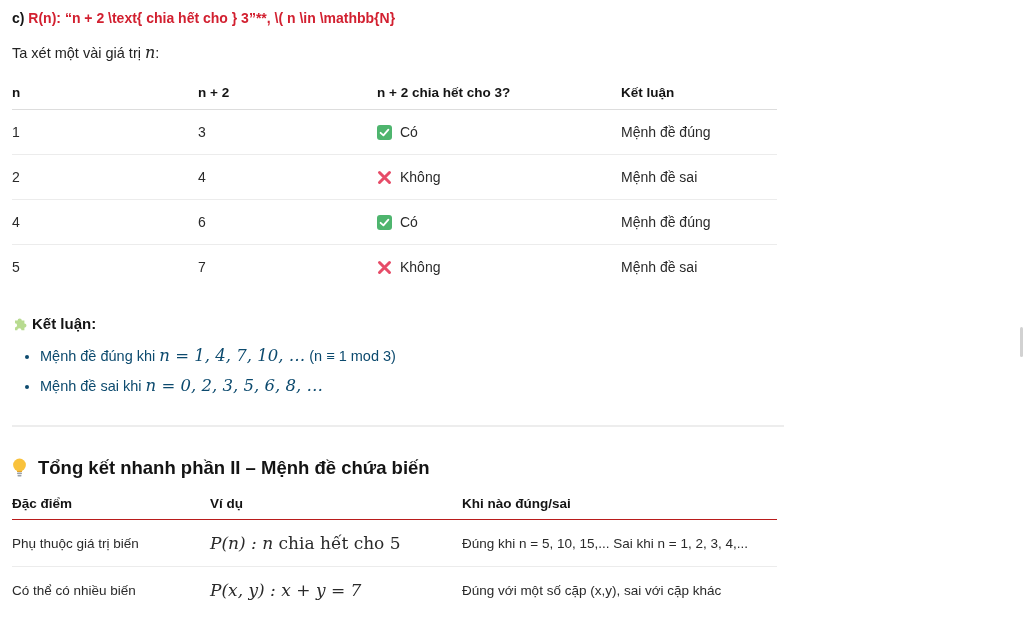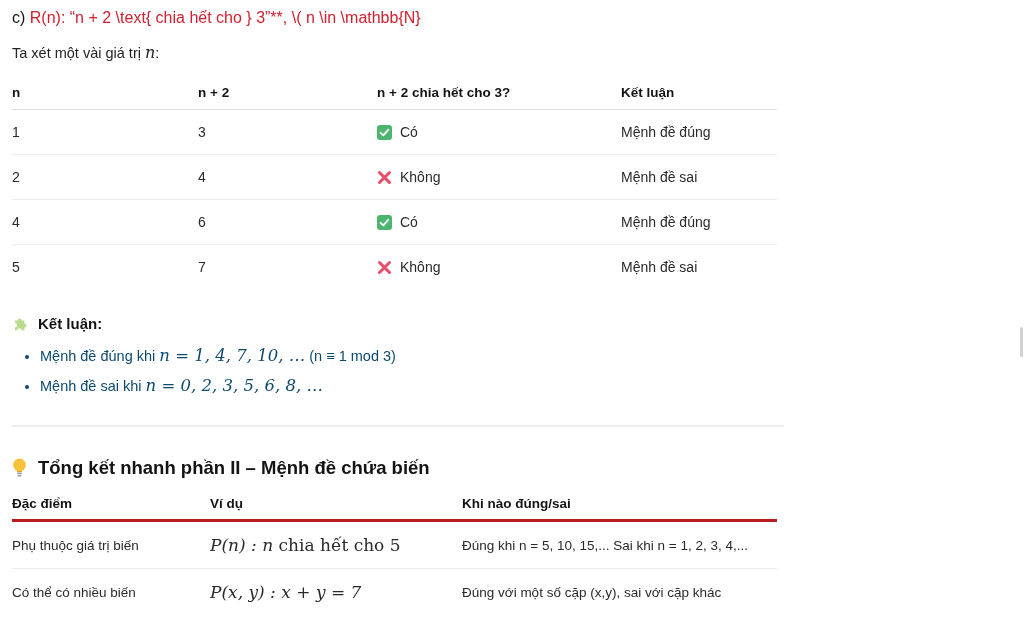--- a/index.html
+++ b/index.html
@@ -1,46 +1,46 @@
 <!DOCTYPE html>
 <html><head>
 <meta charset="utf-8">
 <style>
   * { box-sizing: border-box; }
   html, body { margin:0; padding:0; background:#ffffff; width:1024px; height:643px; overflow:hidden; }
   body { font-family:"Liberation Sans","DejaVu Sans",sans-serif; color:#1f1f1f; }
   .content { padding:6px 0 0 12px; width:790px; }
 
-  .h1 { font-size:16px; font-weight:normal; color:#141414; margin:2px 0 14px; line-height:20px; }
+  .h1 { font-size:14px; font-weight:bold; color:#141414; margin:2px 0 14px; line-height:20px; }
   .h1 .red { color:#d22030; }
 
   .intro { font-size:14.5px; margin:15px 0 18px; color:#242424; }
   .math { font-family:"DejaVu Serif","Liberation Serif",serif; font-style:italic; }
   .mathtext { font-family:"DejaVu Serif","Liberation Serif",serif; font-style:normal; }
   .intro .math { font-size:16px; }
 
   table { border-collapse:collapse; table-layout:fixed; }
   .t1 { width:765px; margin-top:12px; }
   .t1 th { text-align:left; font-size:13.5px; padding:5px 0 9px; border-bottom:1px solid #dddddd; color:#141414; }
   .t1 td { font-size:14px; padding:14px 0; color:#2a2a2a; }
   .t1 tr:not(:last-child) td { border-bottom:1px solid #ececec; }
 
   .badge { display:inline-block; vertical-align:-3px; margin-right:8px; line-height:0; }
 
-  .sec-head { font-size:15px; font-weight:bold; margin-top:26px; display:flex; gap:9px; color:#141414; }
+  .sec-head { font-size:15px; font-weight:bold; margin-top:26px; display:flex; gap:3px; color:#141414; }
   ul.bullets { margin:14px 0 0; padding-left:28px; }
   ul.bullets li { font-size:14.5px; margin-bottom:10px; color:#0c4a6e; line-height:19px; }
   ul.bullets .math { font-size:16.5px; }
 
   .divider { width:772px; height:2px; background:#ededed; border:0; margin:29px 0 0; }
 
   .h2 { font-size:18.5px; font-weight:bold; margin-top:30px; display:flex; align-items:center; gap:11px; color:#141414; }
 
   .t2 { width:765px; margin-top:13px; }
-  .t2 th { text-align:left; font-size:13.5px; padding:4px 0 8px; border-bottom:3px solid #b91c1c; color:#141414; }
+  .t2 th { text-align:left; font-size:13.5px; padding:4px 0 8px; border-bottom:1px solid #b91c1c; color:#141414; }
   .t2 td { font-size:13.5px; padding:13px 0; color:#2a2a2a; }
   .t2 tr:not(:last-child) td { border-bottom:1px solid #ececec; }
   .t2 .math, .t2 .mathtext { font-size:17px; }
 
   .scroll-thumb { position:fixed; right:1px; top:327px; width:3px; height:30px; background:#d2d2d2; border-radius:2px; }
 </style>
 </head>
 <body>
 
 <div class="content">

